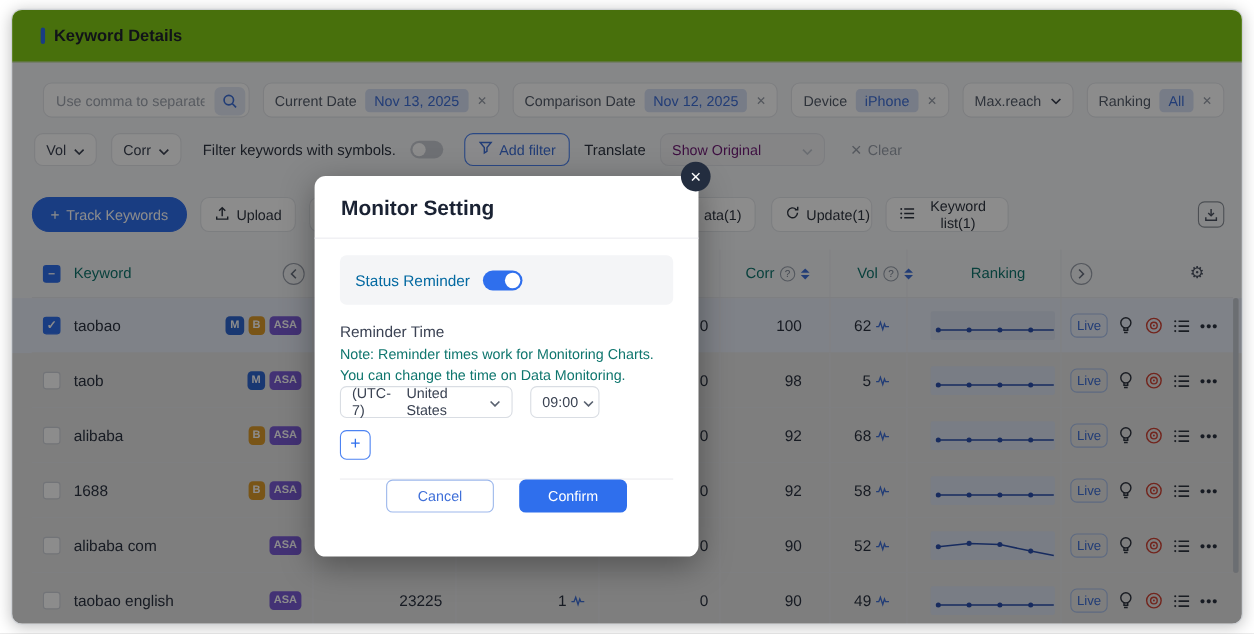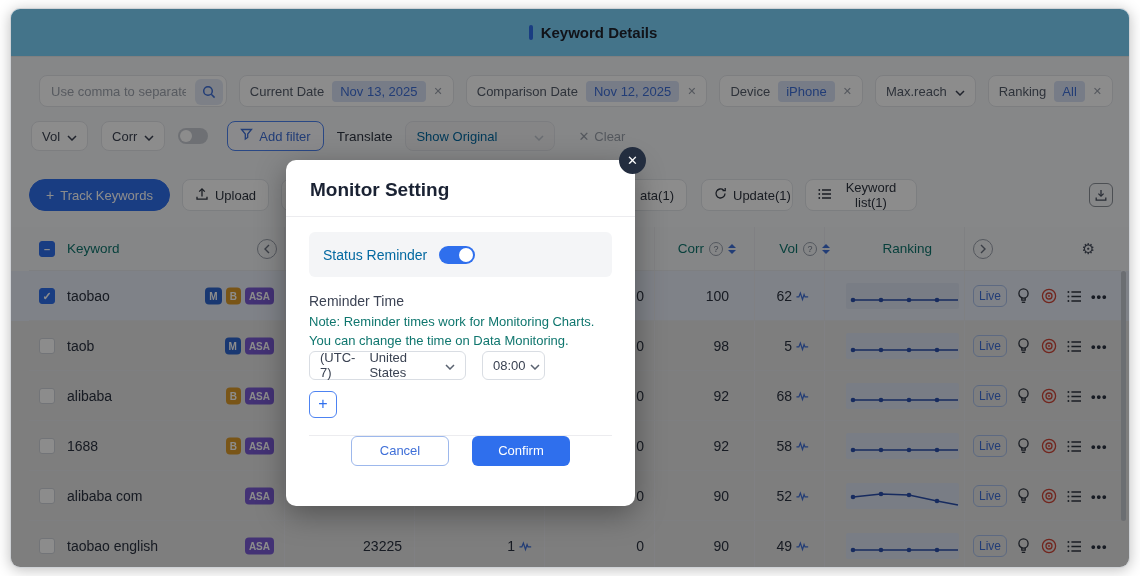--- a/index.html
+++ b/index.html
@@ -3,21 +3,21 @@
 <meta charset="utf-8">
 <style>
   * { margin:0; padding:0; box-sizing:border-box; }
   html,body { width:1140px; height:576px; background:#fff; font-family:"Liberation Sans", sans-serif; overflow:hidden; }
   .window { position:absolute; left:10px; top:8px; width:1120px; height:560px; border:1px solid #cfd2d6;
             border-radius:10px; overflow:hidden; box-shadow:0 2px 14px rgba(0,0,0,.25); background:#f5f6f8; }
   .app { position:absolute; inset:0; }
 
   
   .titlebar { position:absolute; top:0; left:0; right:0; height:48px; border-bottom:1px solid #e8e9ec;
-              display:flex; align-items:center; padding-left:46px; background:#7dd3fc;justify-content:center; }
+              display:flex; align-items:center; padding-left:26px; background:#84cc16; }
   .title-accent { width:4px; height:15px; background:#2f6fed; border-radius:2px; margin-right:8px; }
   .page-title { font-size:15px; font-weight:bold; color:#20242e; }
 
   
   .frow1 { position:absolute; top:66px; left:28px; right:16px; height:32px; display:flex; gap:12px; align-items:center; }
   .searchbox { position:relative; width:265px; height:32px; background:#fff; border:1px solid #e4e6ea; border-radius:8px; }
   .searchbox input { position:absolute; inset:0; border:none; outline:none; background:transparent; padding:0 40px 0 11px;
                      font-size:13px; color:#333; font-family:"Liberation Sans", sans-serif; }
   .searchbox input::placeholder { color:#a0a6b0; }
   .search-btn { position:absolute; right:3px; top:3px; width:28px; height:26px; background:#e3eaf6; border-radius:6px;
@@ -31,21 +31,21 @@
 
   .frow2 { position:absolute; top:112px; left:20px; right:16px; height:30px; display:flex; gap:13px; align-items:center; }
   .mini-chip { height:30px; background:#fff; border:1px solid #e4e6ea; border-radius:8px; display:flex; align-items:center;
                gap:7px; padding:0 10px; font-size:13px; color:#3c4352; }
   .plain-label { font-size:13.5px; color:#2f3642; }
   .toggle-off { width:30px; height:16px; border-radius:8px; background:#c9cdd4; position:relative; cursor:pointer; }
   .toggle-off i { position:absolute; left:2px; top:2px; width:12px; height:12px; border-radius:50%; background:#fff; }
   .addfilter { height:30px; border:1px solid #4d83f2; border-radius:8px; background:#fbfcff; color:#3f6fd8;
                display:flex; align-items:center; gap:6px; padding:0 12px; font-size:13px; cursor:pointer; }
   .sel-disabled { width:150px; height:30px; background:#f2f3f5; border:1px solid #e2e4e9; border-radius:8px;
-                  display:flex; align-items:center; justify-content:space-between; padding:0 10px; font-size:13px; color:#0369a1; }
+                  display:flex; align-items:center; justify-content:space-between; padding:0 10px; font-size:13px; color:#701a75; }
   .clear-btn { display:flex; align-items:center; gap:5px; font-size:13px; color:#9aa1ab; cursor:pointer; margin-left:10px; }
 
   
   .toolbar { position:absolute; top:170px; left:18px; right:10px; height:32px; }
   .tb-left { display:flex; gap:12px; align-items:center; }
   .btn { height:32px; border-radius:8px; border:1px solid #e2e5e9; background:#fff; display:flex; align-items:center;
          gap:6px; padding:0 12px; font-size:13px; color:#2f3540; cursor:pointer; font-family:"Liberation Sans", sans-serif; }
   .btn-primary { background:#2f6fed; border-color:#2f6fed; color:#fff; border-radius:17px; padding:0 16px; font-size:13px; }
   .btn-untrack { width:80px; overflow:hidden; }
   .tb-abs { position:absolute; top:0; }
@@ -187,20 +187,21 @@
         <span class="chev"><svg width="10" height="6" viewBox="0 0 10 6">
               <polyline points="1,1 5,5 9,1" fill="none" stroke="#3c4352" stroke-width="1.5"></polyline>
             </svg></span>
       </div>
       <div class="mini-chip">
         <span>Corr</span>
         <span class="chev"><svg width="10" height="6" viewBox="0 0 10 6">
               <polyline points="1,1 5,5 9,1" fill="none" stroke="#3c4352" stroke-width="1.5"></polyline>
             </svg></span>
       </div>
+      <span class="plain-label" style="margin-left:6px">Filter keywords with symbols.</span>
       <span class="toggle-off">
           <i></i>
         </span>
       <div class="addfilter" style="margin-left:6px">
         <span><svg width="13" height="13" viewBox="0 0 13 13">
               <path d="M1.5 1.5h10L7.7 6.1v3.4L5.3 11V6.1z" fill="none" stroke="#3f6fd8" stroke-width="1.3"></path>
             </svg></span>
         <span>Add filter</span>
       </div>
       <span class="plain-label">Translate</span>
@@ -772,21 +773,21 @@
       <div class="rt-note">Note: Reminder times work for Monitoring Charts. You can change the time on Data Monitoring.</div>
       <div class="sel-row">
         <div class="msel msel-tz">
           <span>(UTC-7)</span>
           <span>United States</span>
           <span class="chev"><svg width="10" height="6" viewBox="0 0 10 6">
                 <polyline points="1,1 5,5 9,1" fill="none" stroke="#5a6270" stroke-width="1.5"></polyline>
               </svg></span>
         </div>
         <div class="msel msel-time">
-          <span>08:00</span>
+          <span>09:00</span>
           <span class="chev"><svg width="10" height="6" viewBox="0 0 10 6">
                 <polyline points="1,1 5,5 9,1" fill="none" stroke="#5a6270" stroke-width="1.5"></polyline>
               </svg></span>
         </div>
       </div>
       <button class="plus-btn">+</button>
       <div class="m-div2"></div>
       <div class="m-btns">
         <button class="m-cancel">Cancel</button>
         <button class="m-confirm">Confirm</button>

